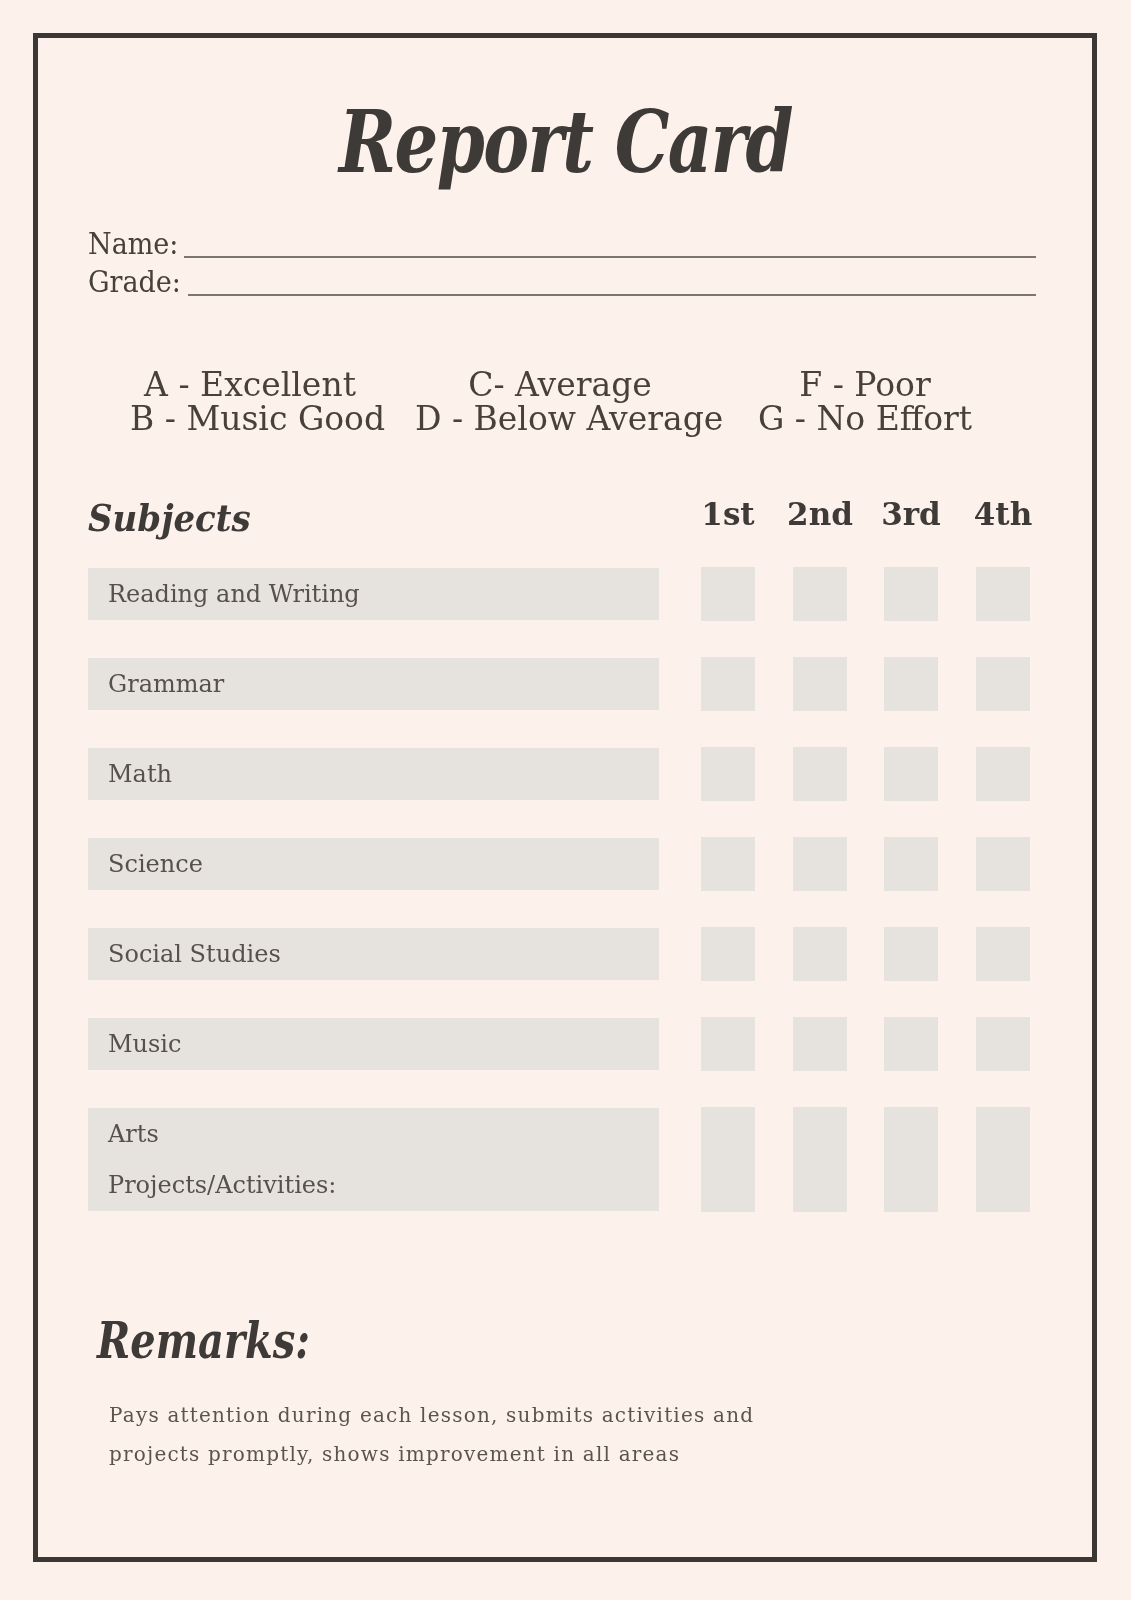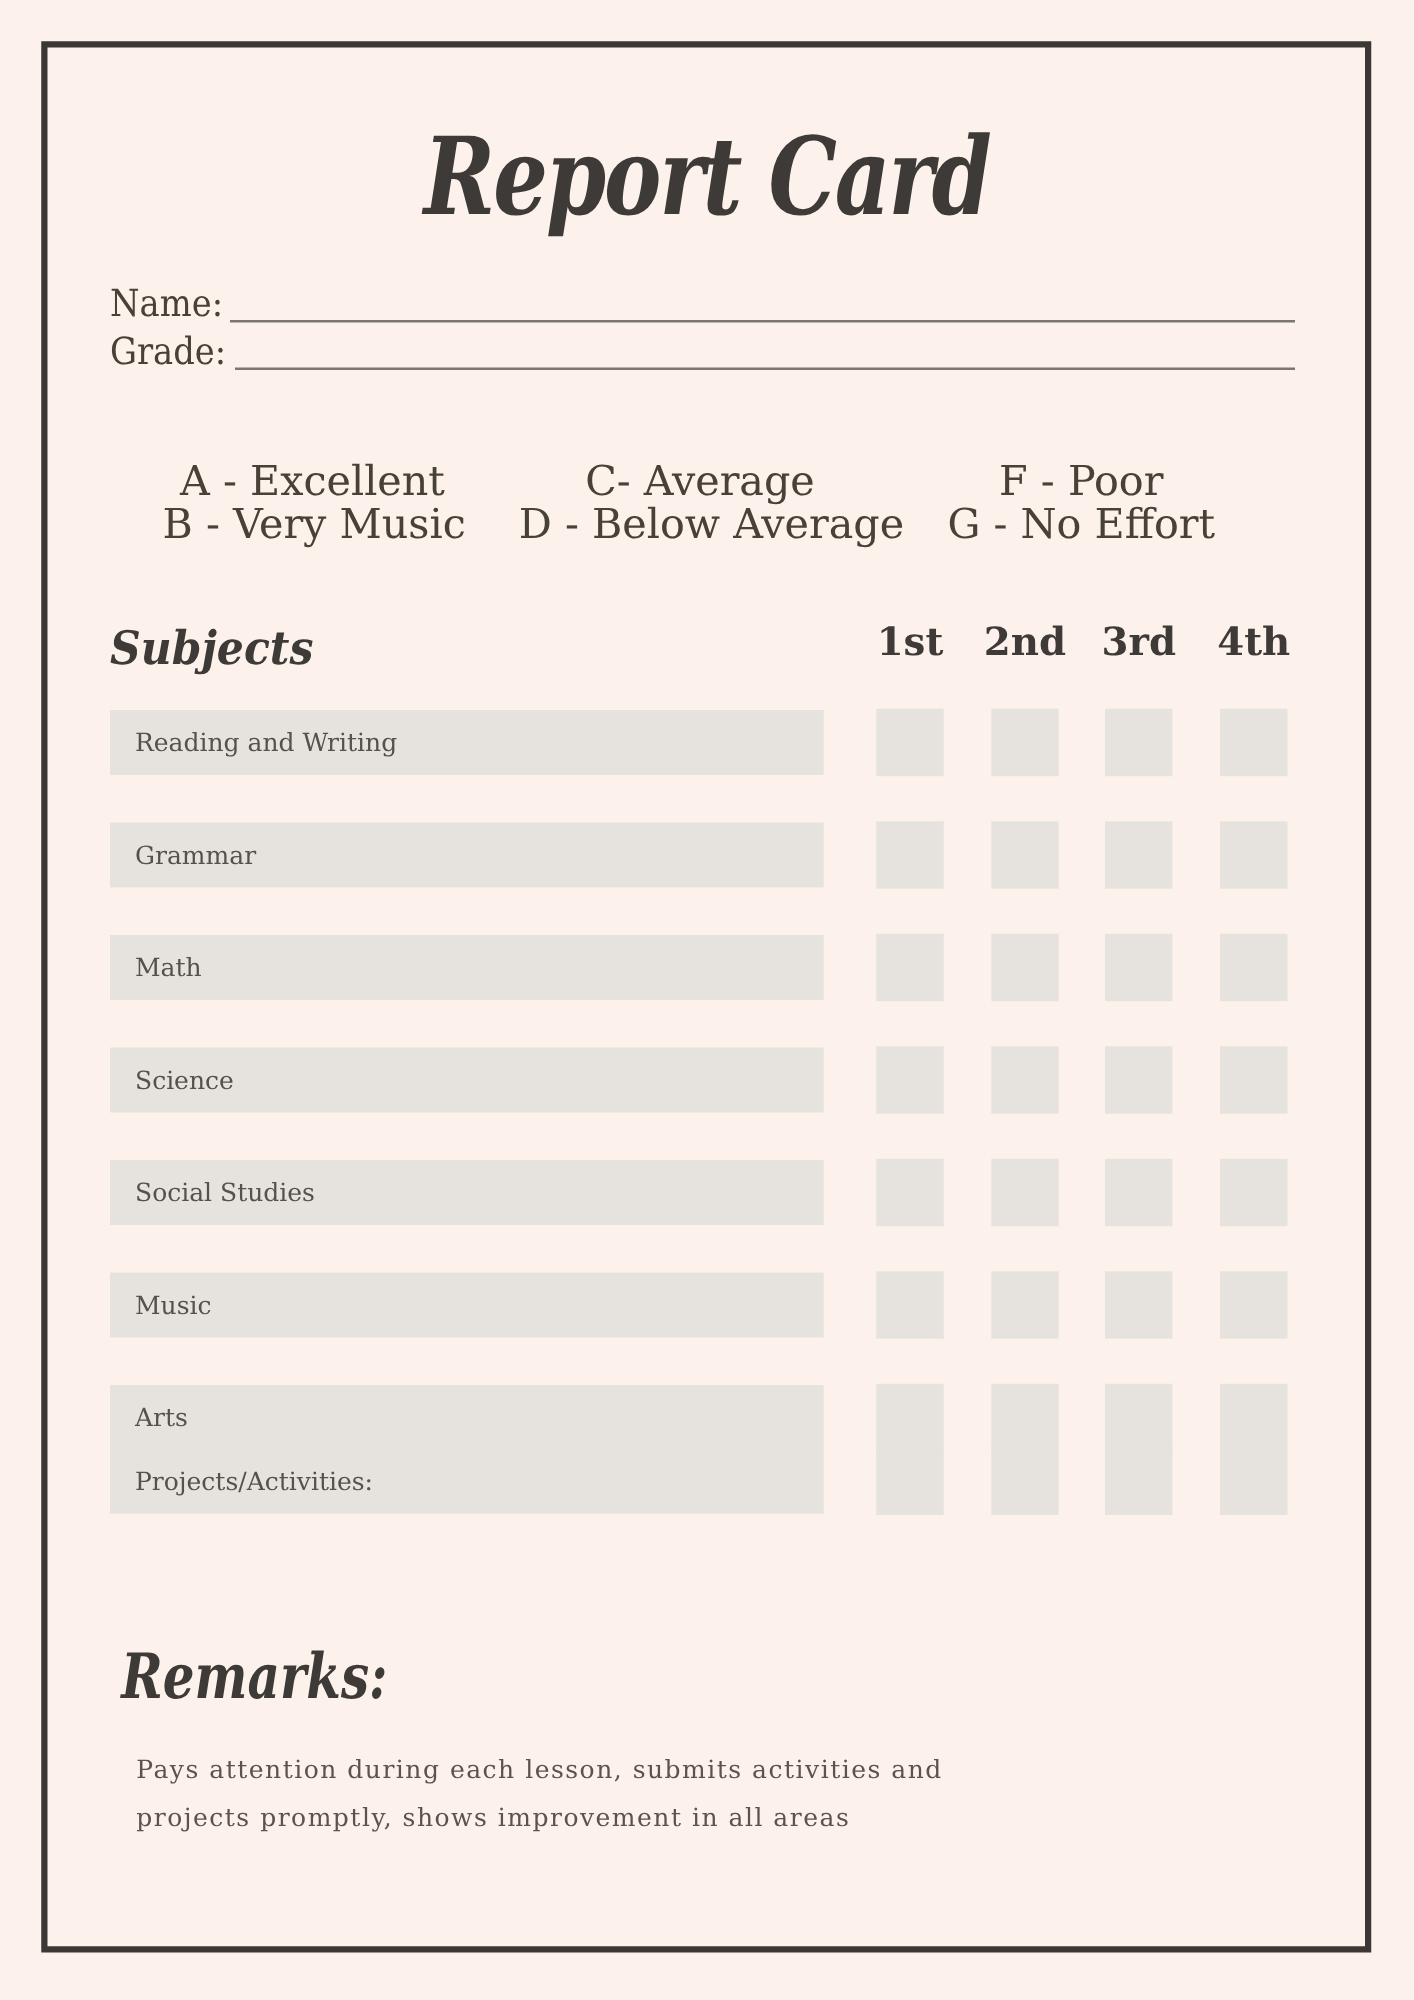--- a/index.html
+++ b/index.html
@@ -53,21 +53,21 @@
     font-size:31px;font-weight:bold;line-height:1.2;
     color:var(--heading-text);white-space:nowrap;
   }
   .qh-1{left:688px;} .qh-2{left:780px;} .qh-3{left:871px;} .qh-4{left:963px;}
   .subject-row{position:absolute;left:0;width:100%;height:54px;}
   .subject-bar{
     position:absolute;left:88px;top:1px;width:571px;height:52px;
     background:var(--cell-fill);
   }
   .subject-label{
-    display:block;padding-left:20px;line-height:52px;font-size:20px;
+    display:block;padding-left:20px;line-height:52px;font-size:24px;
     color:var(--subject-text);white-space:nowrap;
   }
   .grade-box{
     position:absolute;top:0;width:54px;height:54px;background:var(--cell-fill);
   }
   .gb-1{left:701px;} .gb-2{left:793px;} .gb-3{left:884px;} .gb-4{left:976px;}
   .remarks-heading{
     position:absolute;left:97px;top:1311px;font-size:50px;font-weight:bold;
     font-style:italic;color:var(--heading-text);line-height:1.2;
     transform:scaleX(0.8);transform-origin:0 50%;white-space:nowrap;
@@ -90,21 +90,21 @@
   <h1 class="title">Report Card</h1>
 
   <span class="field-label" style="left:88px;top:226px;">Name:</span>
   <div class="field-line" style="left:184px;top:256px;width:852px;"></div>
 
   <span class="field-label" style="left:88px;top:264px;">Grade:</span>
   <div class="field-line" style="left:188px;top:294px;width:848px;"></div>
 
   <div class="legend-col" style="left:130px;width:240px;">
     <span class="legend-line">A - Excellent</span>
-    <span class="legend-line">B - Very Music</span>
+    <span class="legend-line">B - Music Good</span>
   </div>
   <div class="legend-col" style="left:415px;width:290px;">
     <span class="legend-line">C- Average</span>
     <span class="legend-line">D - Below Average</span>
   </div>
   <div class="legend-col" style="left:740px;width:250px;">
     <span class="legend-line">F - Poor</span>
     <span class="legend-line">G - No Effort</span>
   </div>
 

